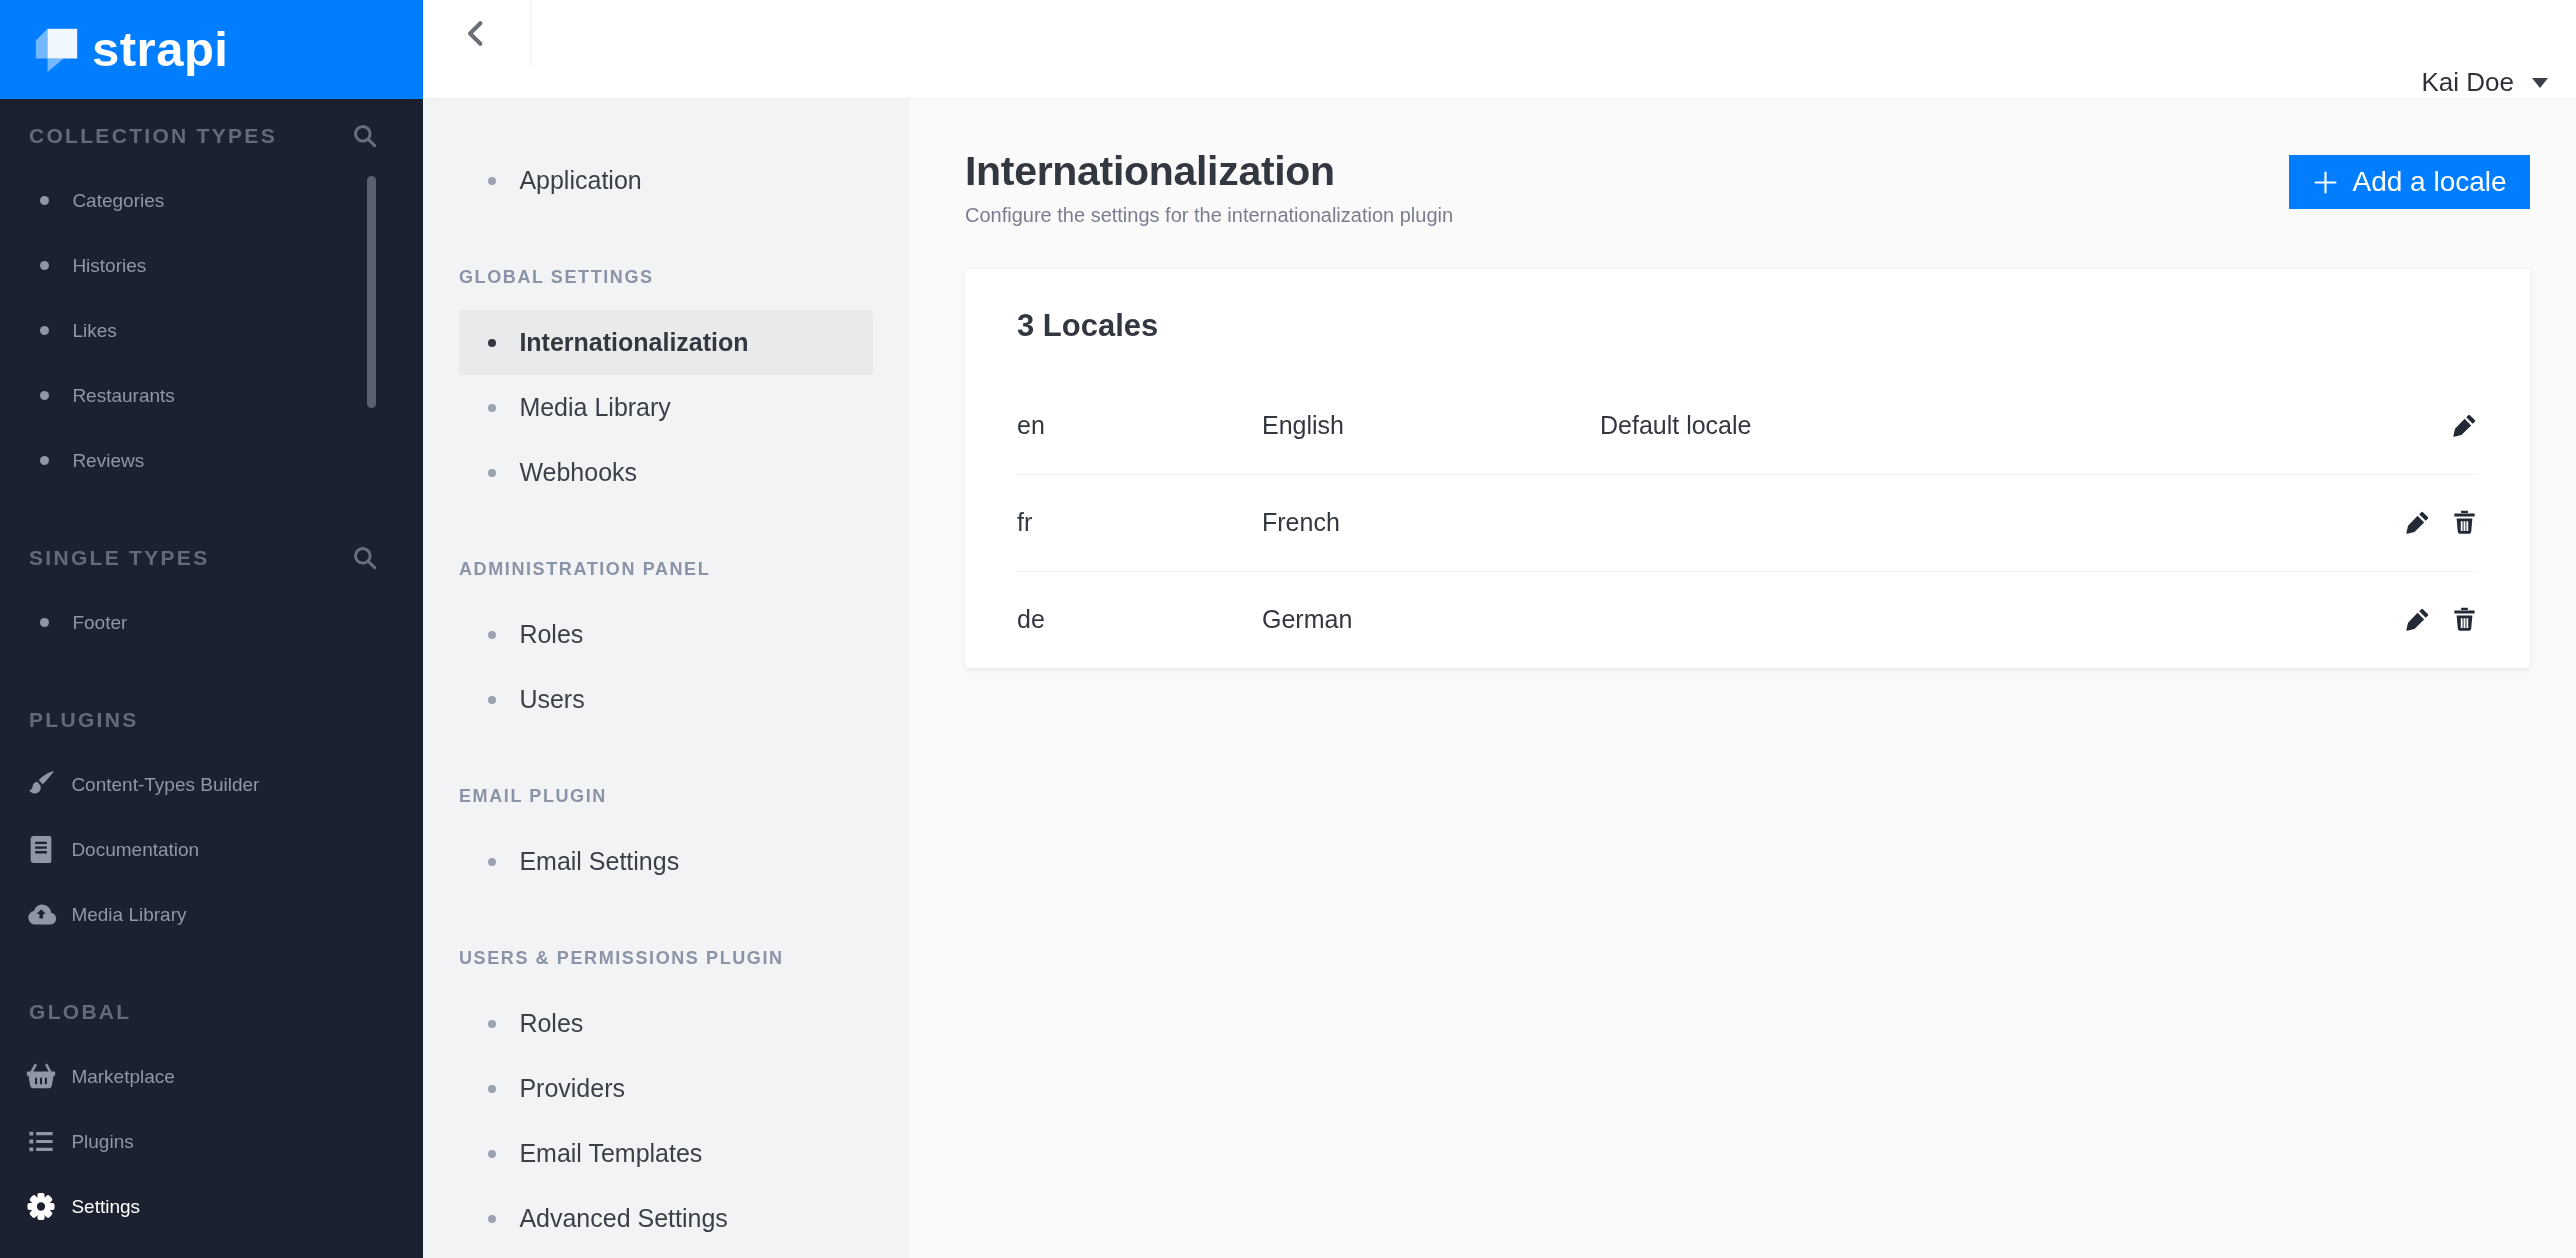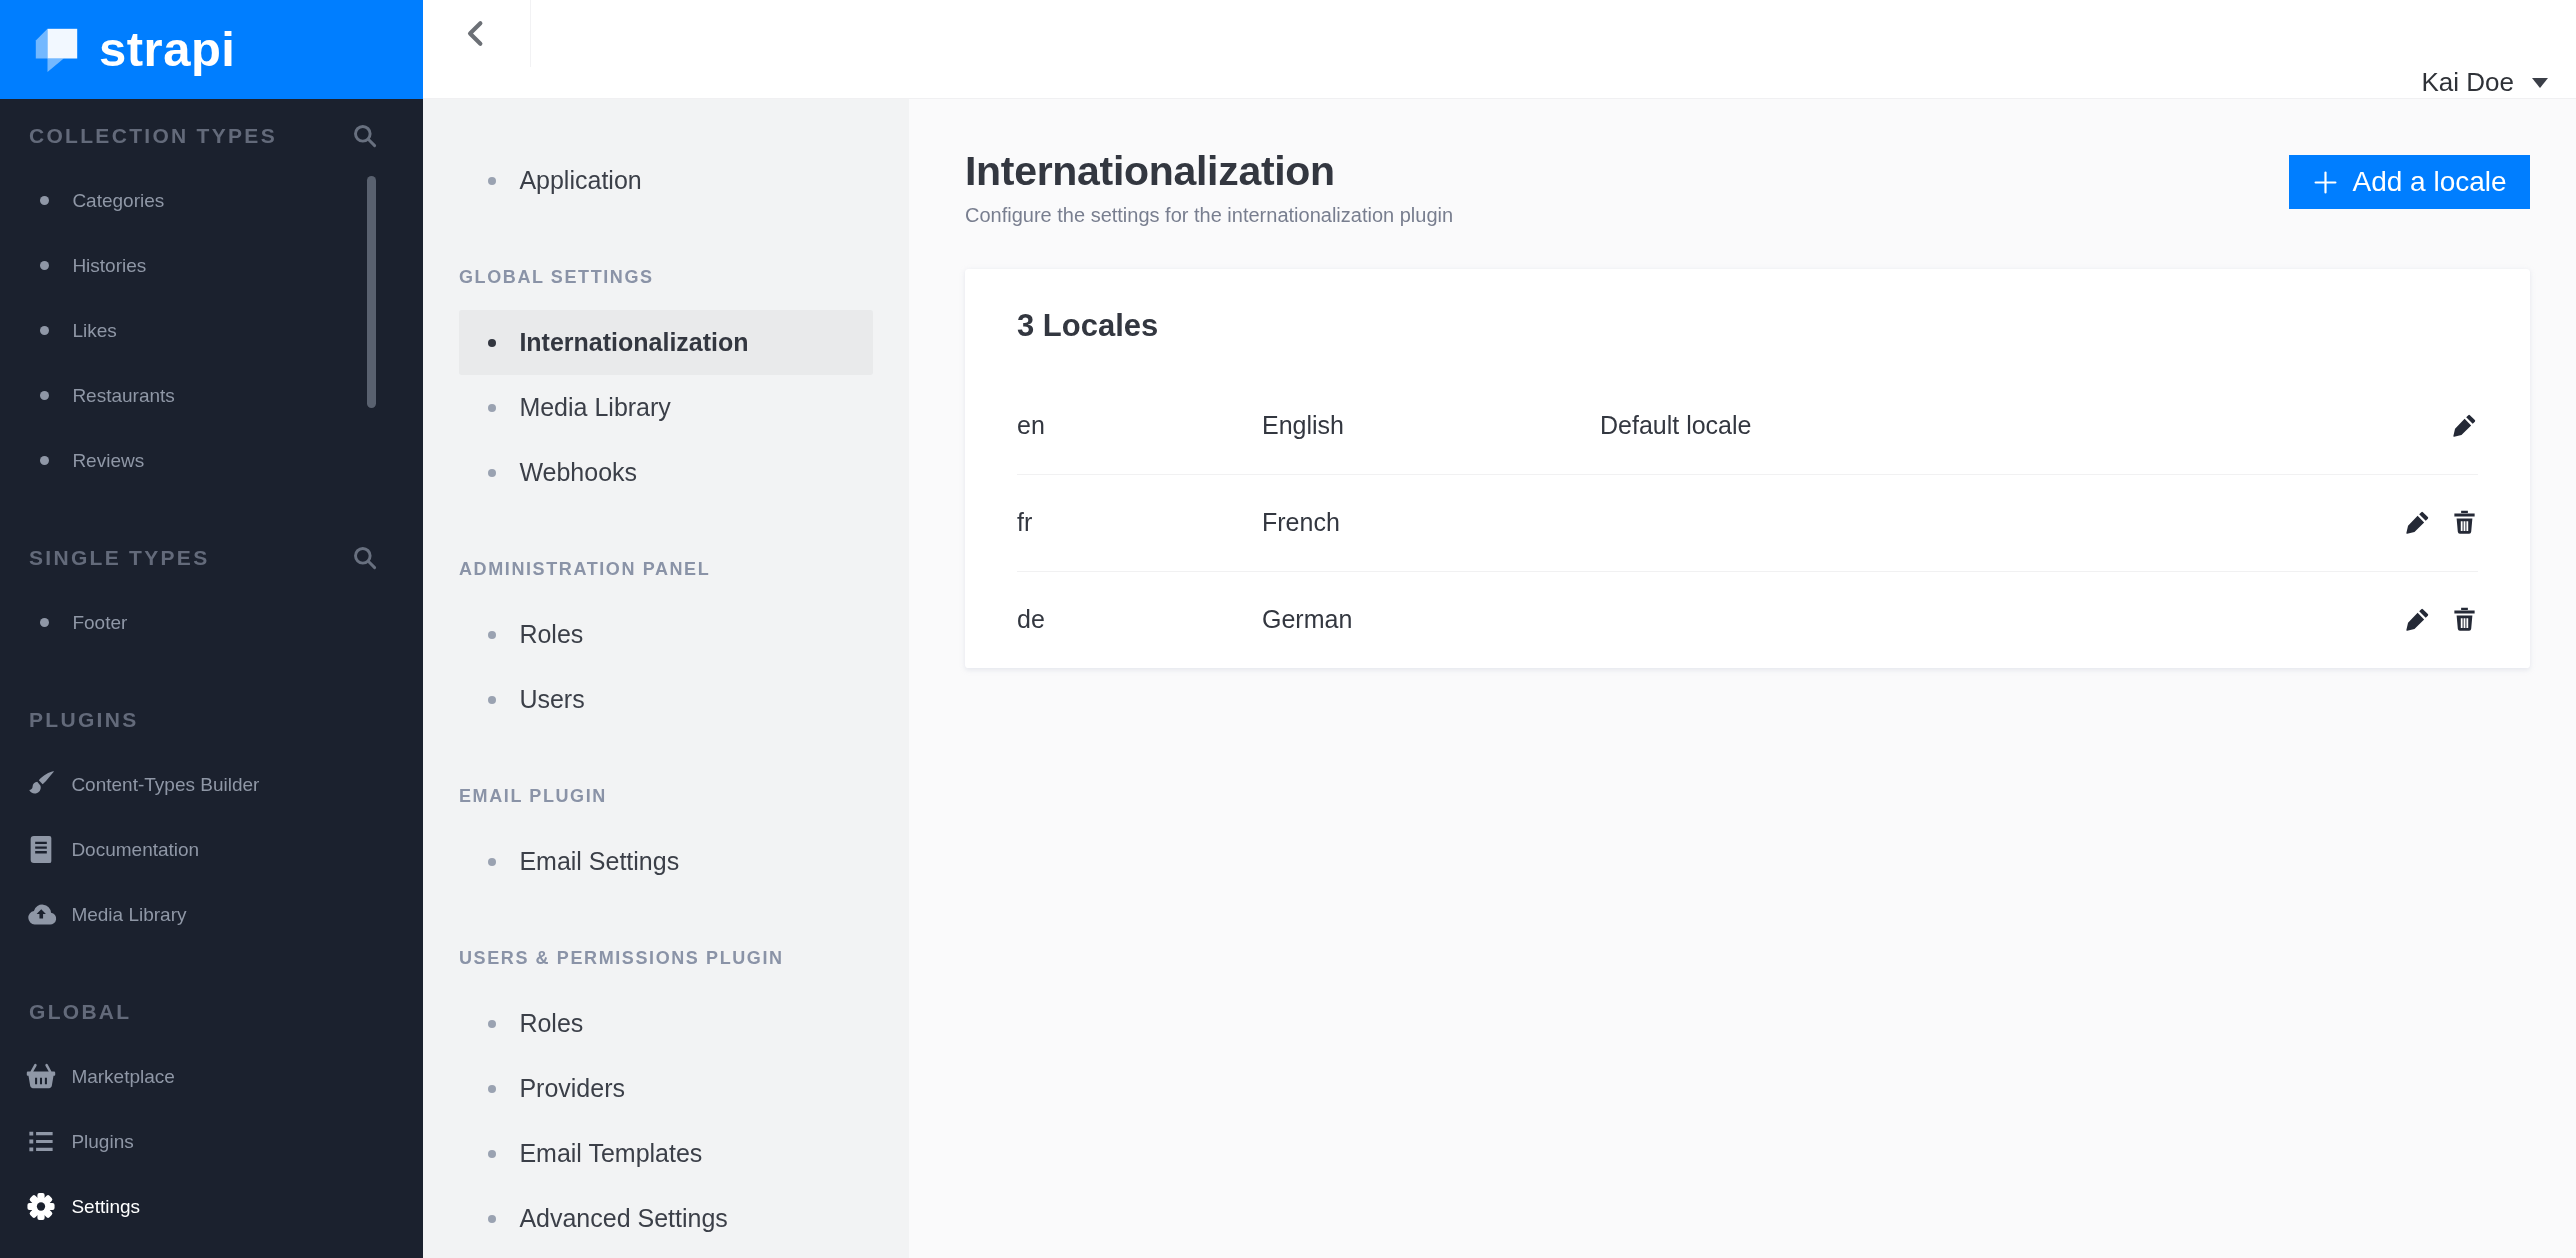--- a/index.html
+++ b/index.html
@@ -6,21 +6,21 @@
   html, body { margin: 0; padding: 0; }
   body {
     width: 2576px; height: 1259px; overflow: hidden;
     font-family: "Liberation Sans", sans-serif;
     background: #fafafb; color: #333740;
   }
   .app { display: flex; width: 2576px; height: 1259px; }
 
   
   .dksb { width: 423px; min-width: 423px; height: 100%; background: #1b212e; position: relative; }
-  .logo { height: 99px; background: #007eff; display: flex; align-items: center; padding-left: 34px; gap: 20px; cursor: pointer; }
+  .logo { height: 99px; background: #007eff; display: flex; align-items: center; padding-left: 34px; gap: 13px; cursor: pointer; }
   .logo-mark { width: 45px; height: 45px; display: block; }
   .logo-text { font-size: 49px; font-weight: 700; color: #fff; letter-spacing: 0.5px; line-height: 1; }
   .dkmenu { padding-top: 4px; }
   .dksec + .dksec { margin-top: 32px; }
   .dkhead { height: 65px; display: flex; align-items: center; justify-content: space-between; padding: 0 45px 0 29px; }
   .dkhead-label { font-size: 21px; font-weight: 700; letter-spacing: 2.3px; color: #636a7a; }
   .icon-search { width: 27px; height: 27px; color: #68707f; cursor: pointer; }
   .dkitem { height: 65px; display: flex; align-items: center; padding-left: 40px; font-size: 19px; color: #8f97a6; cursor: pointer; }
   .dkitem.has-icon { padding-left: 25px; }
   .dot { width: 9px; height: 9px; border-radius: 50%; background: #8f97a6; margin-right: 23.4px; flex-shrink: 0; }

